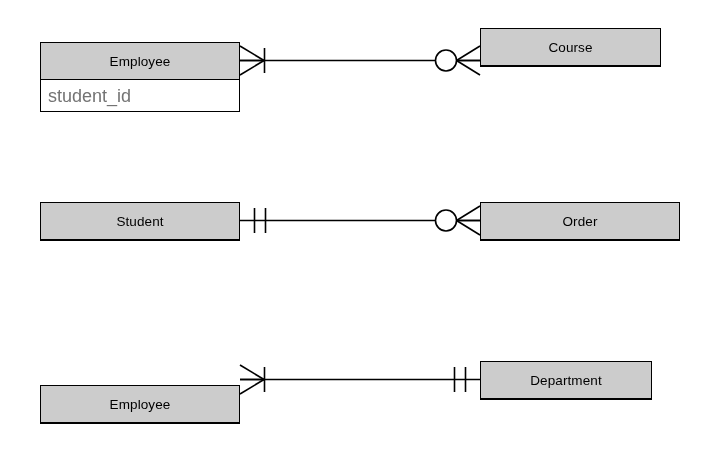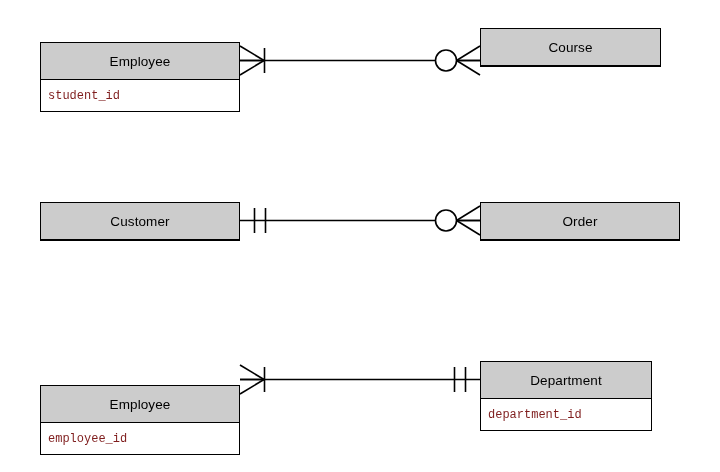--- a/index.html
+++ b/index.html
@@ -49,26 +49,25 @@
   }
   .entity-attrs {
     box-sizing: border-box;
     background: #ffffff;
     height: 31px;
     display: flex;
     flex-direction: column;
     justify-content: center;
   }
   .attr-row {
-    font-size: 12px;
-    color: #7f1d1d;
+    font-size: 18px;
+    color: #737373;
     padding-left: 7px;
     line-height: 16px;
     white-space: nowrap;
-    font-family: Liberation Mono, monospace;
   }
   .conn-line {
     stroke: #000000;
     stroke-width: 1.6;
     fill: none;
   }
   .sym-stroke {
     stroke: #000000;
     stroke-width: 1.6;
     fill: none;
@@ -143,34 +142,28 @@
     <div class="entity-attrs">
       <div class="attr-row">student_id</div>
     </div>
   </div>
 
   <div class="entity" style="left:480px; top:28px; width:181px;">
     <div class="entity-header">Course</div>
   </div>
 
   <div class="entity" style="left:40px; top:202px; width:200px;">
-    <div class="entity-header">Customer</div>
+    <div class="entity-header">Student</div>
   </div>
 
   <div class="entity" style="left:480px; top:202px; width:200px;">
     <div class="entity-header">Order</div>
   </div>
 
   <div class="entity" style="left:40px; top:361px; width:200px;margin-top:24px;">
     <div class="entity-header">Employee</div>
-    <div class="entity-attrs">
-      <div class="attr-row">employee_id</div>
-    </div>
   </div>
 
   <div class="entity" style="left:480px; top:361px; width:172px;">
     <div class="entity-header">Department</div>
-    <div class="entity-attrs">
-      <div class="attr-row">department_id</div>
-    </div>
   </div>
 
 </div>
 
 </body></html>

